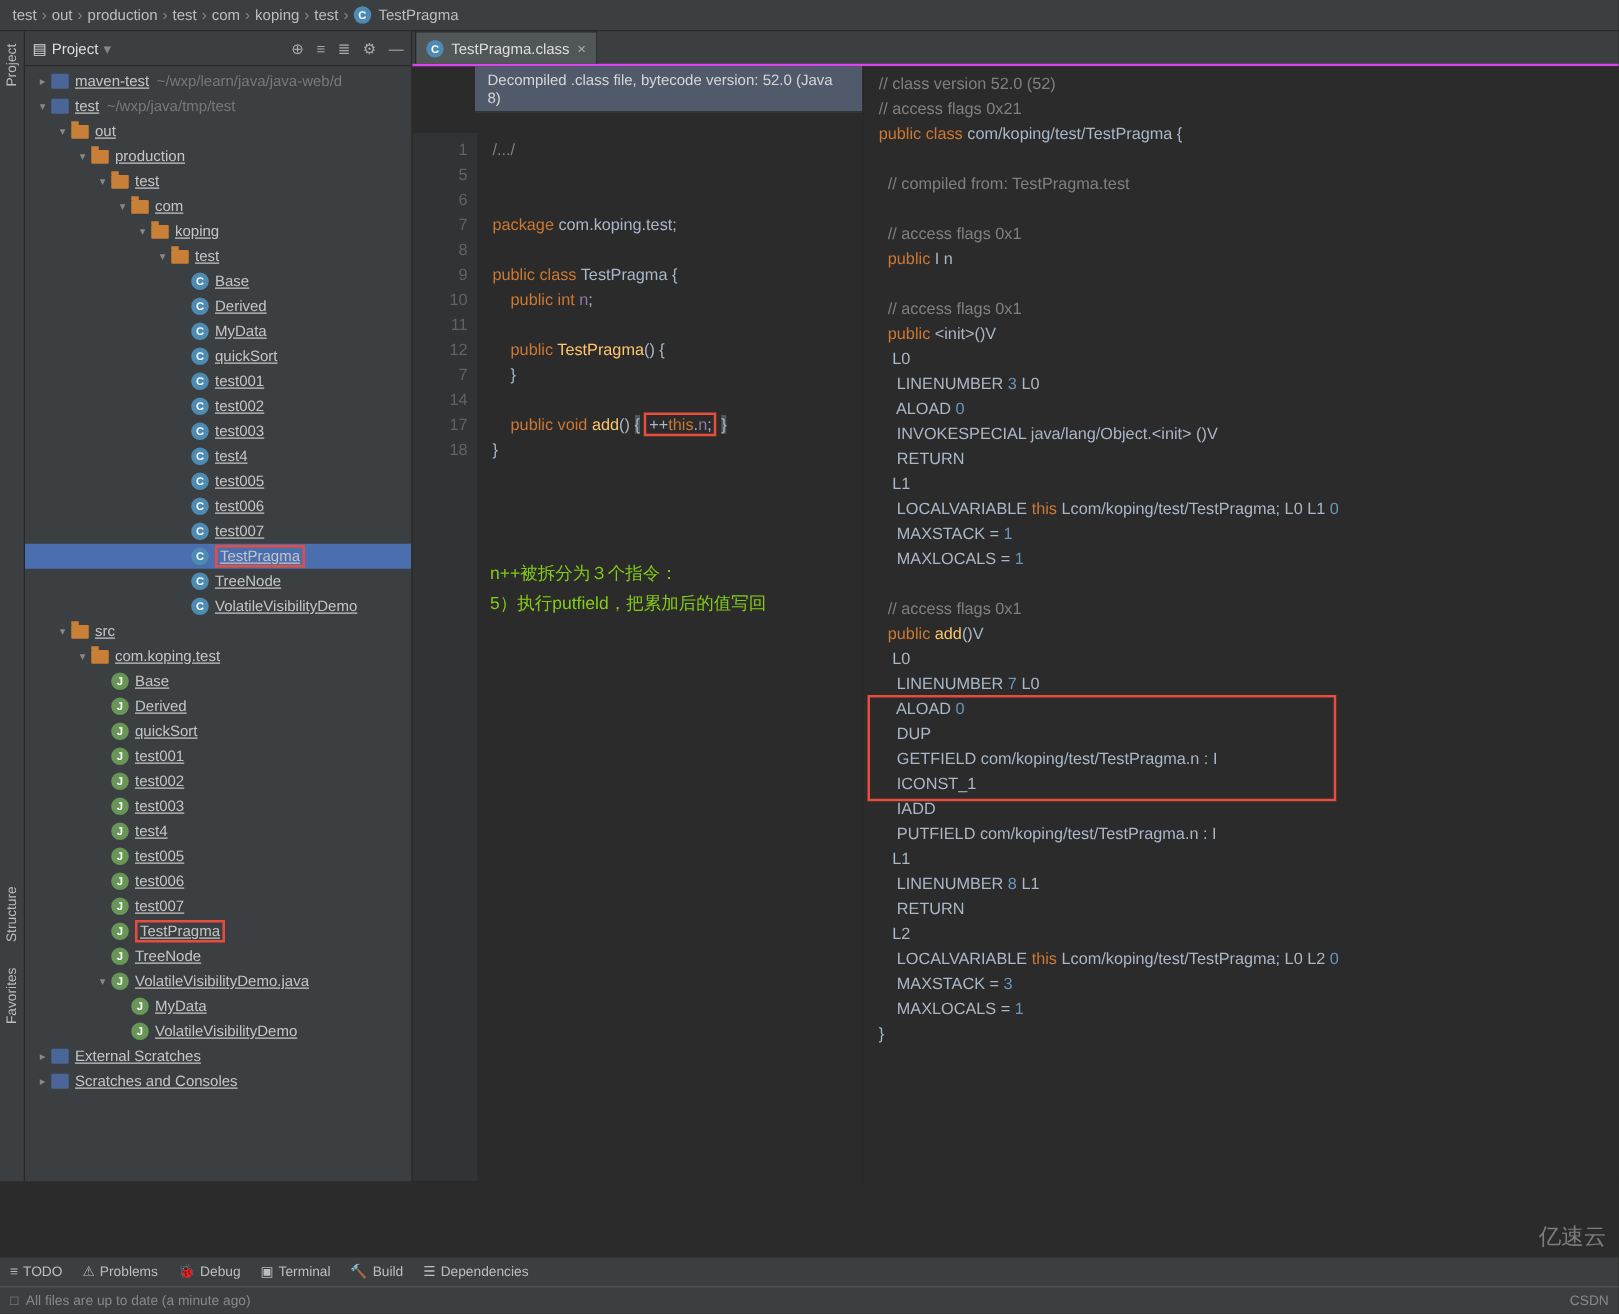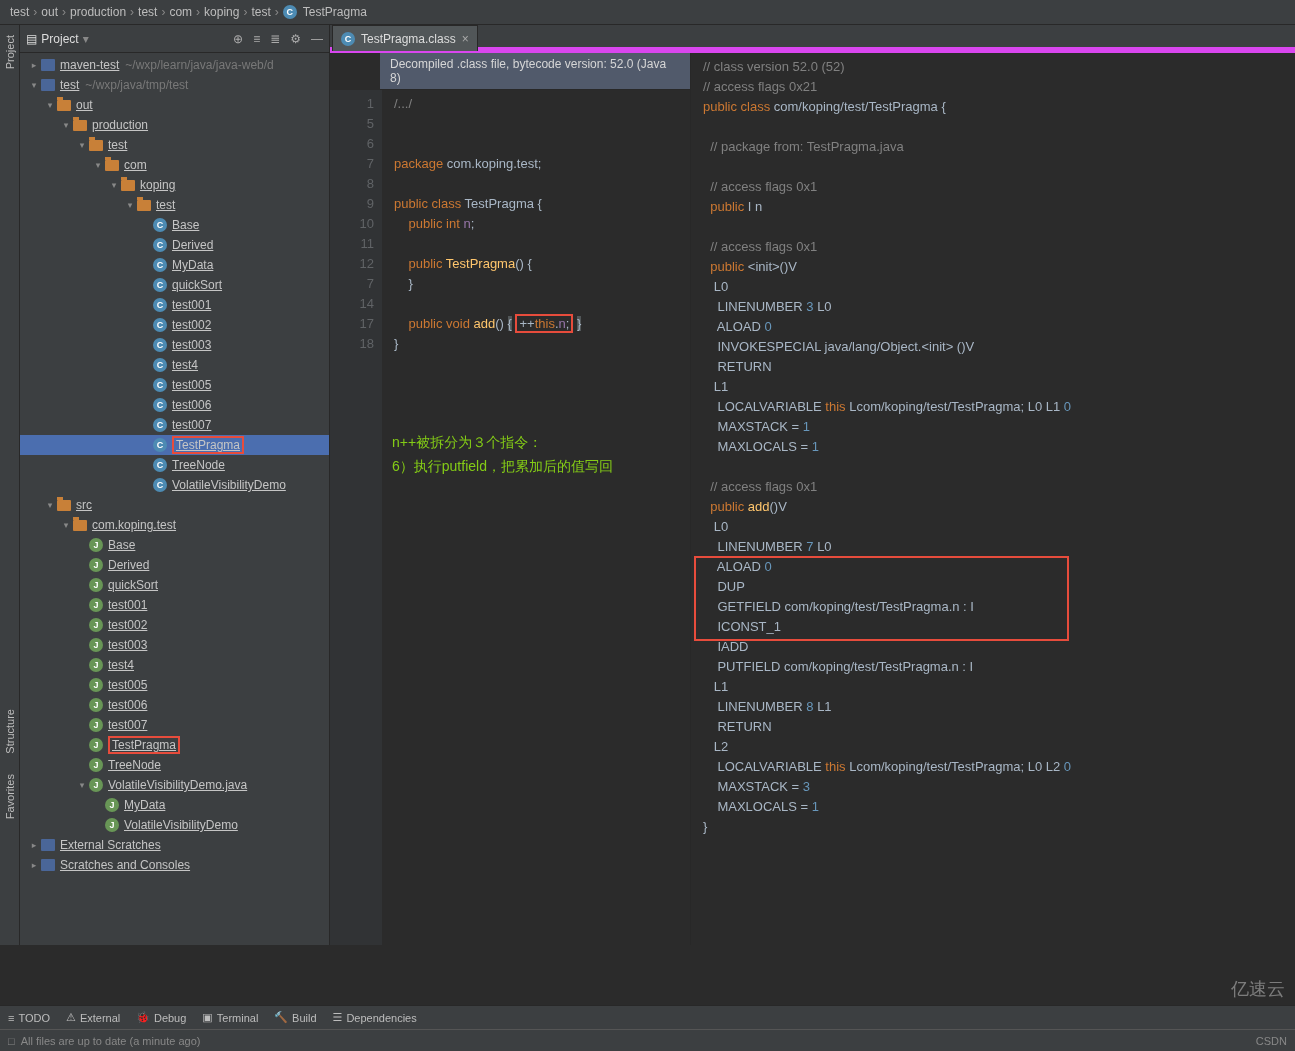--- a/index.html
+++ b/index.html
@@ -24,25 +24,25 @@
 .tree-row .path { color:#787878; margin-left:6px; }
 .ic-folder { background:#c88038; width:14px; height:11px; border-radius:1px; position:relative; }
 .ic-folder::before { content:''; position:absolute; top:-3px; left:0; width:6px; height:3px; background:#c88038; }
 .ic-mod { background:#4a6698; width:14px; height:12px; border-radius:1px; }
 .ic-class { border-radius:50%; width:14px; height:14px; background:#4d8bb3; color:#fff; font-size:9px; display:flex; align-items:center; justify-content:center; font-weight:bold; }
 .ic-class::after { content:'C'; }
 .ic-java { border-radius:50%; width:14px; height:14px; background:#689656; color:#fff; font-size:9px; display:flex; align-items:center; justify-content:center; font-weight:bold; }
 .ic-java::after { content:'J'; }
 .red-box { border:2px solid #e74c3c; padding:0 2px; }
 .editor-area { flex:1; display:flex; flex-direction:column; background:#2b2b2b; }
-.tabs { height:28px; background:#3c3f41; display:flex; align-items:flex-start; border-bottom:6px solid #d946ef; }
+.tabs { height:28px; background:#3c3f41; display:flex; align-items:flex-start; border-bottom:2px solid #d946ef; }
 .tab { height:26px; background:#515658; display:flex; align-items:center; padding:0 8px; gap:6px; border:1px solid #282828; border-bottom:none; color:#ddd; font-size:12px; margin-left:2px; }
 .tab .close { color:#aaa; cursor:pointer; }
 .editors { flex:1; display:flex; }
-.editor { flex:1; display:flex; flex-direction:column; position:relative; font-family:Consolas,monospace; font-size:13px; }
+.editor { flex:1; display:flex; flex-direction:column; position:relative; font-family:Consolas,monospace; font-size:13px;gap:16px; }
 .banner { background:#515a6b; color:#d6d6d6; padding:4px 10px; font-size:12px; border-bottom:1px solid #282828; margin-left:50px; }
 .code-body { flex:1; display:flex; overflow:auto; }
 .gutter { width:52px; background:#313335; color:#606366; text-align:right; padding:4px 8px 0 0; line-height:20px; }
 .gutter div { height:20px; }
 .code { flex:1; padding:4px 0 0 12px; line-height:20px; position:relative; }
 .code pre { font-family:inherit; }
 .kw { color:#cc7832; }
 .cls { color:#a9b7c6; }
 .cmt { color:#808080; }
 .num { color:#6897bb; }
@@ -476,34 +476,34 @@
     <span class="kw">public int</span> <span class="fld">n</span>;
 
     <span class="kw">public</span> <span class="fn">TestPragma</span>() {
     }
 
     <span class="kw">public void</span> <span class="fn">add</span>() <span class="hl">{</span> <span class="red-hl">++<span class="kw">this</span>.<span class="fld">n</span>;</span> <span class="hl">}</span>
 }
 </pre>
             <div class="annotation">
               <div>n++被拆分为３个指令：</div>
-              <div>6）执行putfield，把累加后的值写回</div>
+              <div>5）执行putfield，把累加后的值写回</div>
             </div>
           </div>
         </div>
       </div>
 
       <div class="editor editor-right">
         <div class="code-body">
           <div class="code" style="position:relative">
 <pre><span class="cmt">// class version 52.0 (52)</span>
 <span class="cmt">// access flags 0x21</span>
 <span class="kw">public class</span> com/koping/test/TestPragma {
 
-  <span class="cmt">// package from: TestPragma.java</span>
+  <span class="cmt">// compiled from: TestPragma.test</span>
 
   <span class="cmt">// access flags 0x1</span>
   <span class="kw">public</span> I n
 
   <span class="cmt">// access flags 0x1</span>
   <span class="kw">public</span> &lt;init&gt;()V
    L0
     LINENUMBER <span class="num">3</span> L0
     ALOAD <span class="num">0</span>
     INVOKESPECIAL java/lang/Object.&lt;init&gt; ()V
@@ -535,21 +535,21 @@
         </div>
       </div>
     </div>
   </div>
 </div>
 
 <div class="red-box-bytecode"></div>
 
 <div class="bottom-bar">
   <div class="item">≡ <span>TODO</span></div>
-  <div class="item">⚠ <span>External</span></div>
+  <div class="item">⚠ <span>Problems</span></div>
   <div class="item">🐞 <span>Debug</span></div>
   <div class="item">▣ <span>Terminal</span></div>
   <div class="item">🔨 <span>Build</span></div>
   <div class="item">☰ <span>Dependencies</span></div>
 </div>
 
 <div class="status-bar">
   <span>□</span>
   <span style="margin-left:6px">All files are up to date (a minute ago)</span>
   <div class="right">

